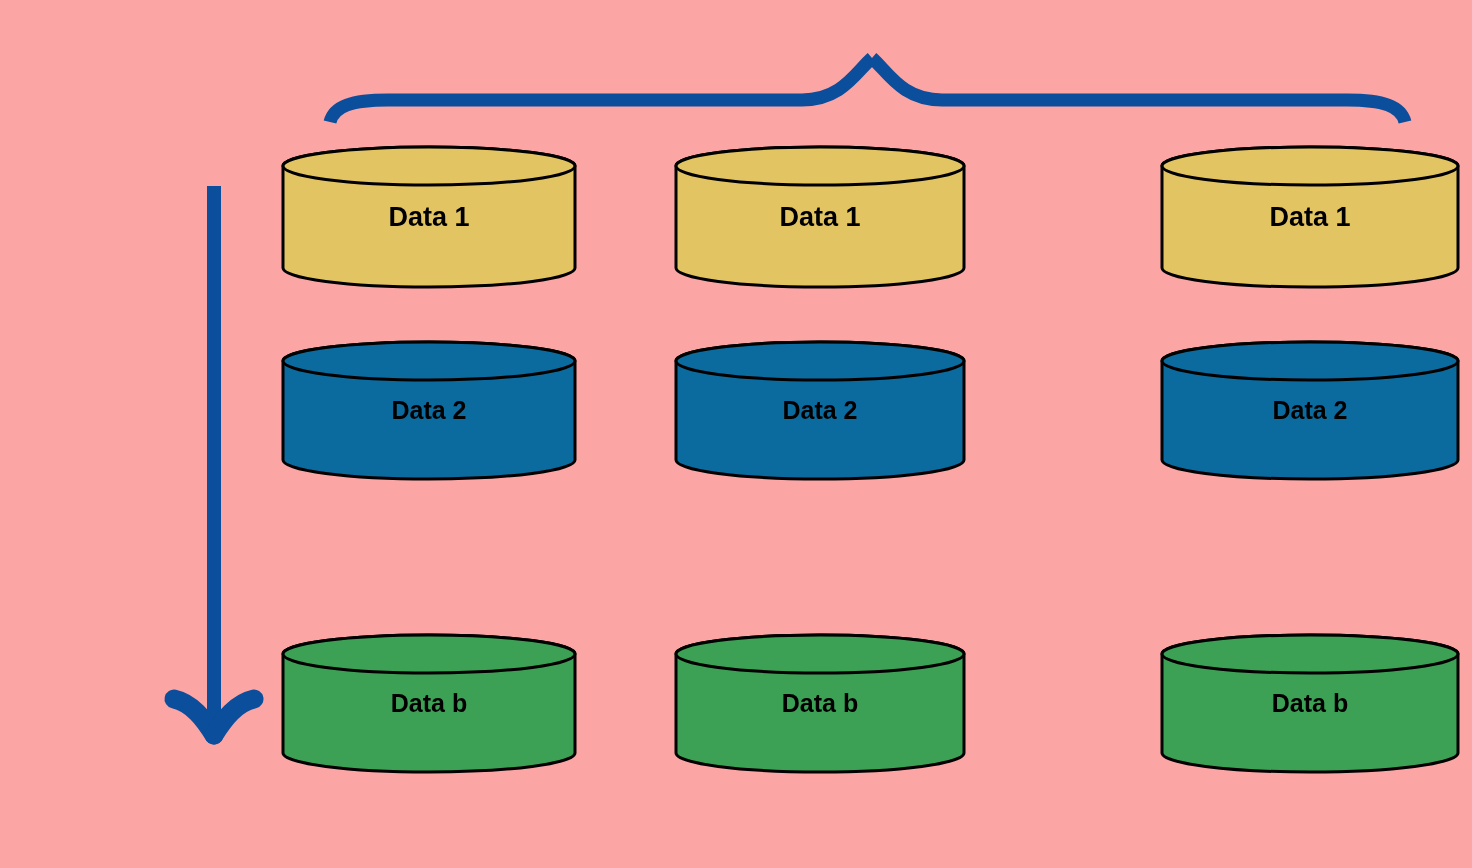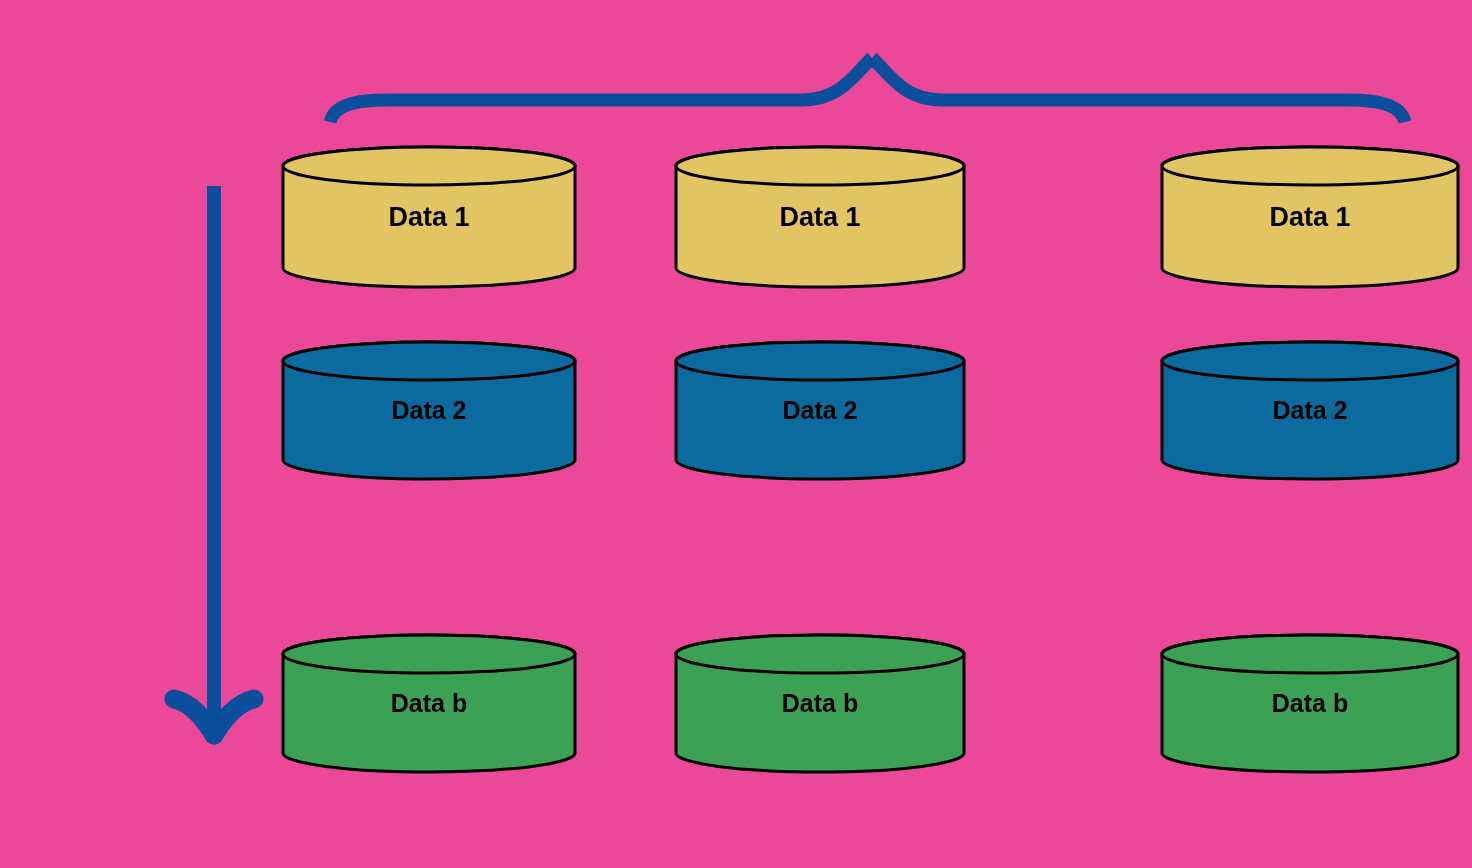--- a/index.html
+++ b/index.html
@@ -11,21 +11,21 @@
   body {
     width: 1472px;
     height: 868px;
     overflow: hidden;
     font-family: "Liberation Sans", sans-serif;
   }
   #stage {
     position: relative;
     width: 1472px;
     height: 868px;
-    background: #ec4899;
+    background: #fca5a5;
   }
   #stage > svg.layer {
     position: absolute;
     left: 0;
     top: 0;
     width: 1472px;
     height: 868px;
     overflow: visible;
   }
   .cyl-label {

